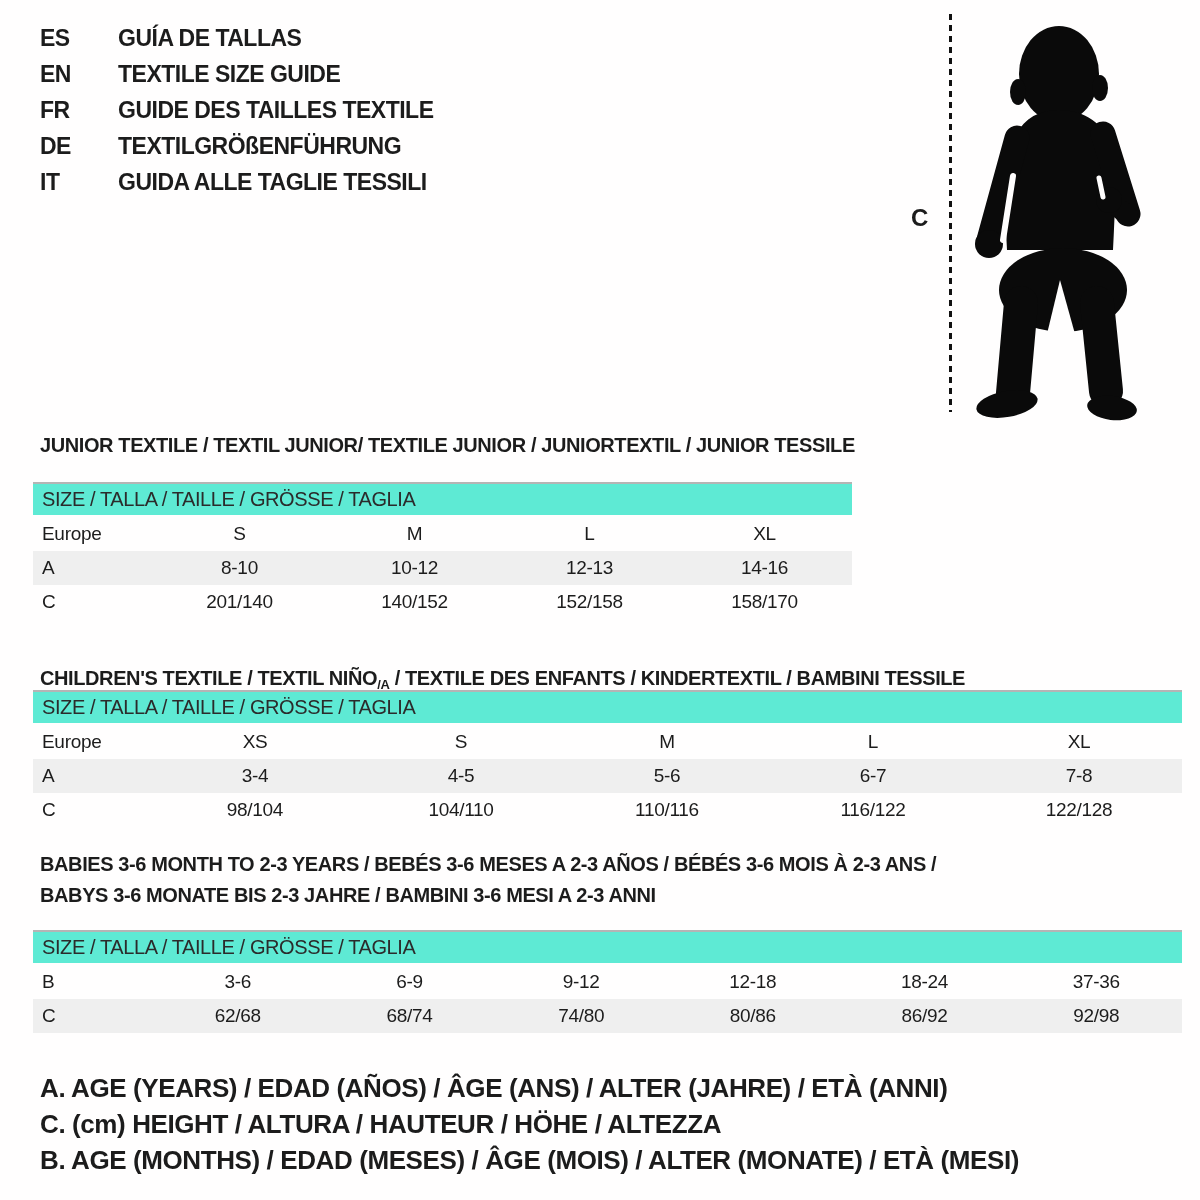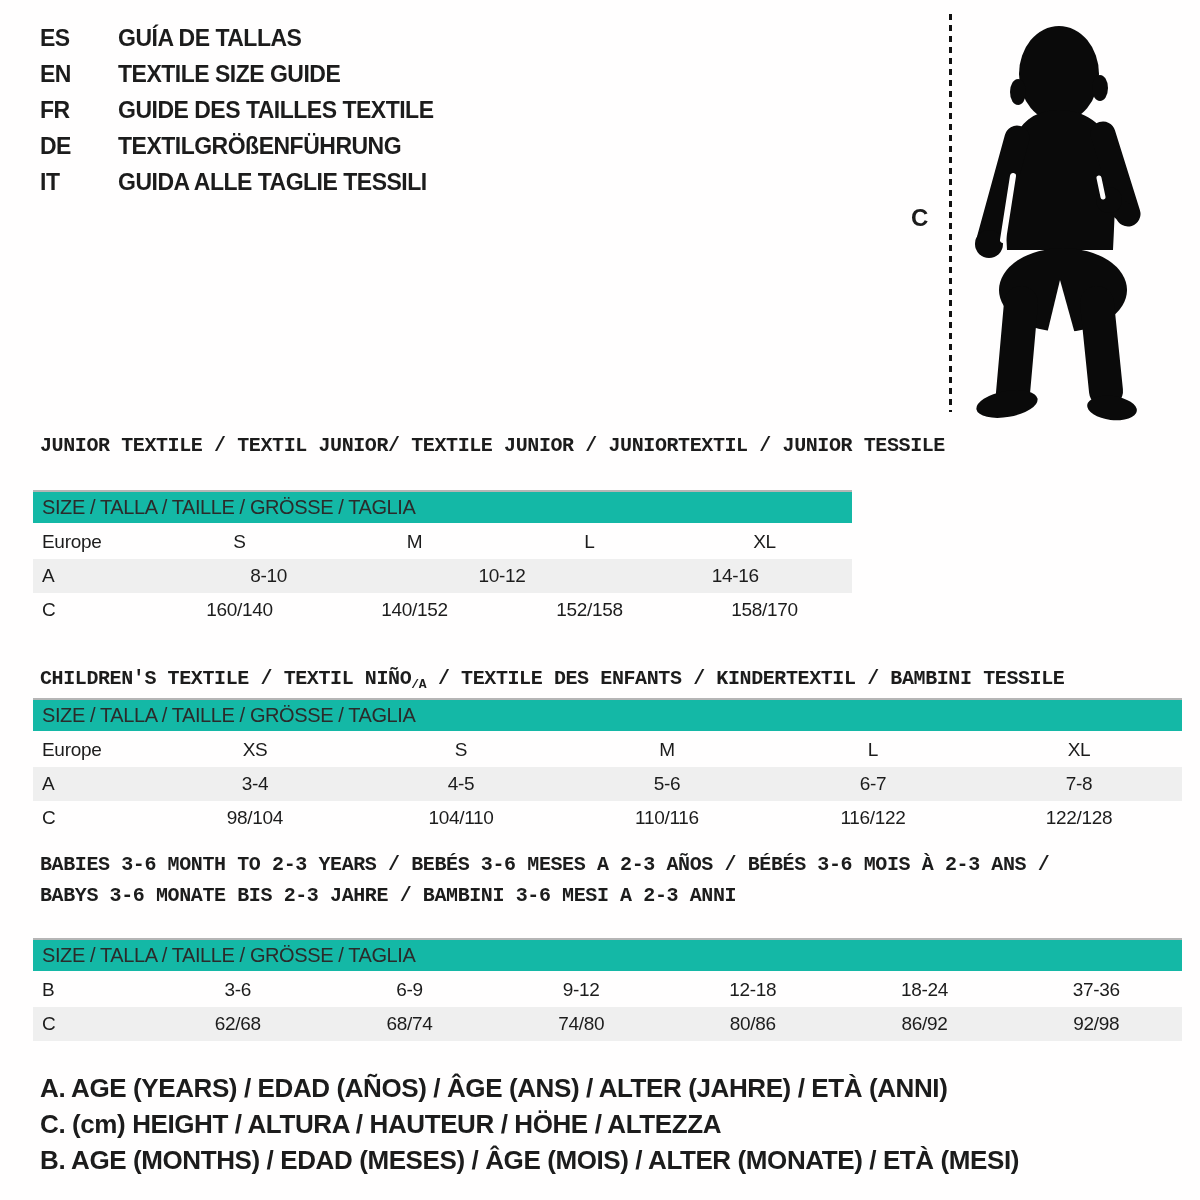--- a/index.html
+++ b/index.html
@@ -15,34 +15,34 @@
   .lang-code{display:inline-block;width:78px;}
 
   
   .figure{position:absolute;left:905px;top:8px;width:292px;height:412px;}
   .c-label{position:absolute;left:6px;top:196px;font-size:24px;font-weight:700;}
   .dash-line{position:absolute;left:44px;top:6px;width:3px;height:398px;
     background:repeating-linear-gradient(to bottom,#111 0 6px,transparent 6px 11px);}
   .figure svg{position:absolute;left:58px;top:10px;}
 
   
-  .sec-title{position:absolute;left:40px;font-size:20px;font-weight:700;letter-spacing:-0.4px;white-space:nowrap;font-family:Liberation Mono, monospace;}
+  .sec-title{position:absolute;left:40px;font-size:20px;font-weight:700;letter-spacing:-0.4px;white-space:nowrap;}
   .t1{top:434px;}
   .t2{top:642px;margin-top:25px;}
   .t3{top:849px;line-height:31px;}
   .sub{font-size:13px;vertical-align:-4px;letter-spacing:-0.3px;}
 
   
   .tbl{position:absolute;left:33px;}
   .tbl1{top:482px;width:819px;}
   .tbl2{top:690px;width:1149px;}
   .tbl3{top:930px;width:1149px;}
-  .size-bar{height:31px;line-height:31px;background:#14b8a6;border-top:2px solid #b5b5b5;
+  .size-bar{height:31px;line-height:31px;background:#5eead4;border-top:2px solid #b5b5b5;
     font-size:20px;letter-spacing:-0.4px;padding-left:9px;color:#2b2b2b;box-sizing:border-box;
-    border-top-width:2px;height:33px;margin-top:8px;}
+    border-top-width:2px;height:33px;}
   .t-row{display:flex;height:34px;line-height:34px;font-size:19px;letter-spacing:-0.3px;}
   .t-row.first{margin-top:2px;}
   .t-label{width:110px;padding-left:9px;flex:0 0 auto;}
   .t-cell{flex:1;text-align:center;}
   .shaded{background:#efefef;}
 
   
   .footnotes{position:absolute;left:40px;top:1070px;}
   .foot-line{height:36px;line-height:36px;font-size:26px;font-weight:700;letter-spacing:-0.4px;white-space:nowrap;}
 </style>
@@ -104,25 +104,26 @@
       <span class="t-label">Europe</span>
       <span class="t-cell">S</span>
       <span class="t-cell">M</span>
       <span class="t-cell">L</span>
       <span class="t-cell">XL</span>
     </div>
     <div class="t-row shaded">
       <span class="t-label">A</span>
       <span class="t-cell">8-10</span>
       <span class="t-cell">10-12</span>
+      <span class="t-cell">12-13</span>
       <span class="t-cell">14-16</span>
     </div>
     <div class="t-row">
       <span class="t-label">C</span>
-      <span class="t-cell">160/140</span>
+      <span class="t-cell">201/140</span>
       <span class="t-cell">140/152</span>
       <span class="t-cell">152/158</span>
       <span class="t-cell">158/170</span>
     </div>
   </div>
 
   <div class="sec-title t2">
     <span>CHILDREN'S TEXTILE / TEXTIL NIÑO</span><span class="sub">/A</span><span> / TEXTILE DES ENFANTS / KINDERTEXTIL / BAMBINI TESSILE</span>
   </div>
   <div class="tbl tbl2">

